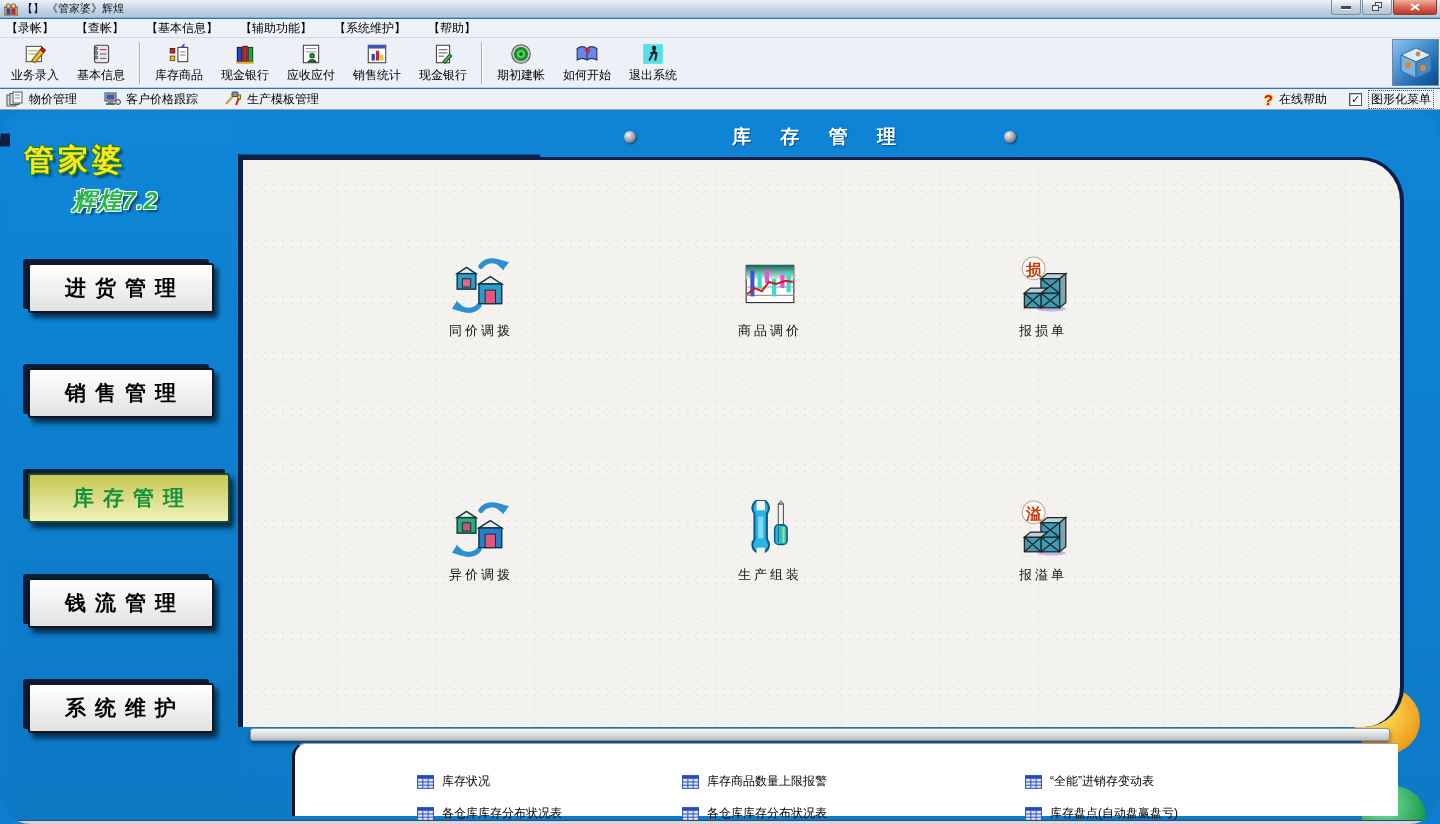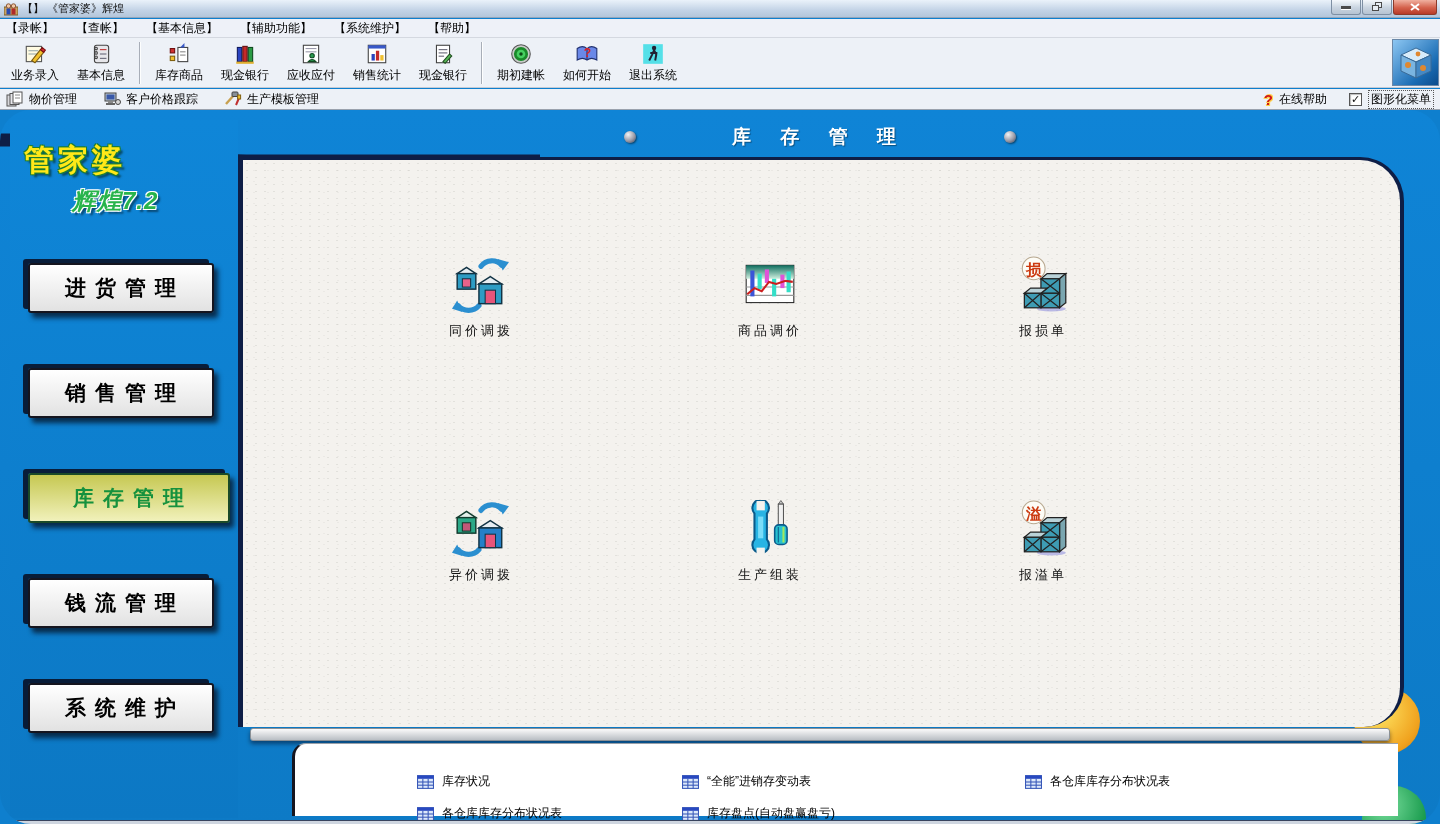--- a/index.html
+++ b/index.html
@@ -478,20 +478,31 @@
     </div>
     <div class="report-link">
       <svg viewBox="0 0 16 13">
           <rect x="0.5" y="0.5" width="15" height="12" fill="#dce8fa" stroke="#3858b8"></rect>
           <rect x="0.5" y="0.5" width="15" height="3" fill="#2848c0"></rect>
           <line x1="5.5" y1="3.5" x2="5.5" y2="12.5" stroke="#3858b8"></line>
           <line x1="10.5" y1="3.5" x2="10.5" y2="12.5" stroke="#3858b8"></line>
           <line x1="0.5" y1="6.5" x2="15.5" y2="6.5" stroke="#3858b8"></line>
           <line x1="0.5" y1="9.5" x2="15.5" y2="9.5" stroke="#3858b8"></line>
         </svg>
+      <span>库存商品数量上限报警</span>
+    </div>
+    <div class="report-link">
+      <svg viewBox="0 0 16 13">
+          <rect x="0.5" y="0.5" width="15" height="12" fill="#dce8fa" stroke="#3858b8"></rect>
+          <rect x="0.5" y="0.5" width="15" height="3" fill="#2848c0"></rect>
+          <line x1="5.5" y1="3.5" x2="5.5" y2="12.5" stroke="#3858b8"></line>
+          <line x1="10.5" y1="3.5" x2="10.5" y2="12.5" stroke="#3858b8"></line>
+          <line x1="0.5" y1="6.5" x2="15.5" y2="6.5" stroke="#3858b8"></line>
+          <line x1="0.5" y1="9.5" x2="15.5" y2="9.5" stroke="#3858b8"></line>
+        </svg>
       <span>“全能”进销存变动表</span>
     </div>
     <div class="report-link">
       <svg viewBox="0 0 16 13">
           <rect x="0.5" y="0.5" width="15" height="12" fill="#dce8fa" stroke="#3858b8"></rect>
           <rect x="0.5" y="0.5" width="15" height="3" fill="#2848c0"></rect>
           <line x1="5.5" y1="3.5" x2="5.5" y2="12.5" stroke="#3858b8"></line>
           <line x1="10.5" y1="3.5" x2="10.5" y2="12.5" stroke="#3858b8"></line>
           <line x1="0.5" y1="6.5" x2="15.5" y2="6.5" stroke="#3858b8"></line>
           <line x1="0.5" y1="9.5" x2="15.5" y2="9.5" stroke="#3858b8"></line>

